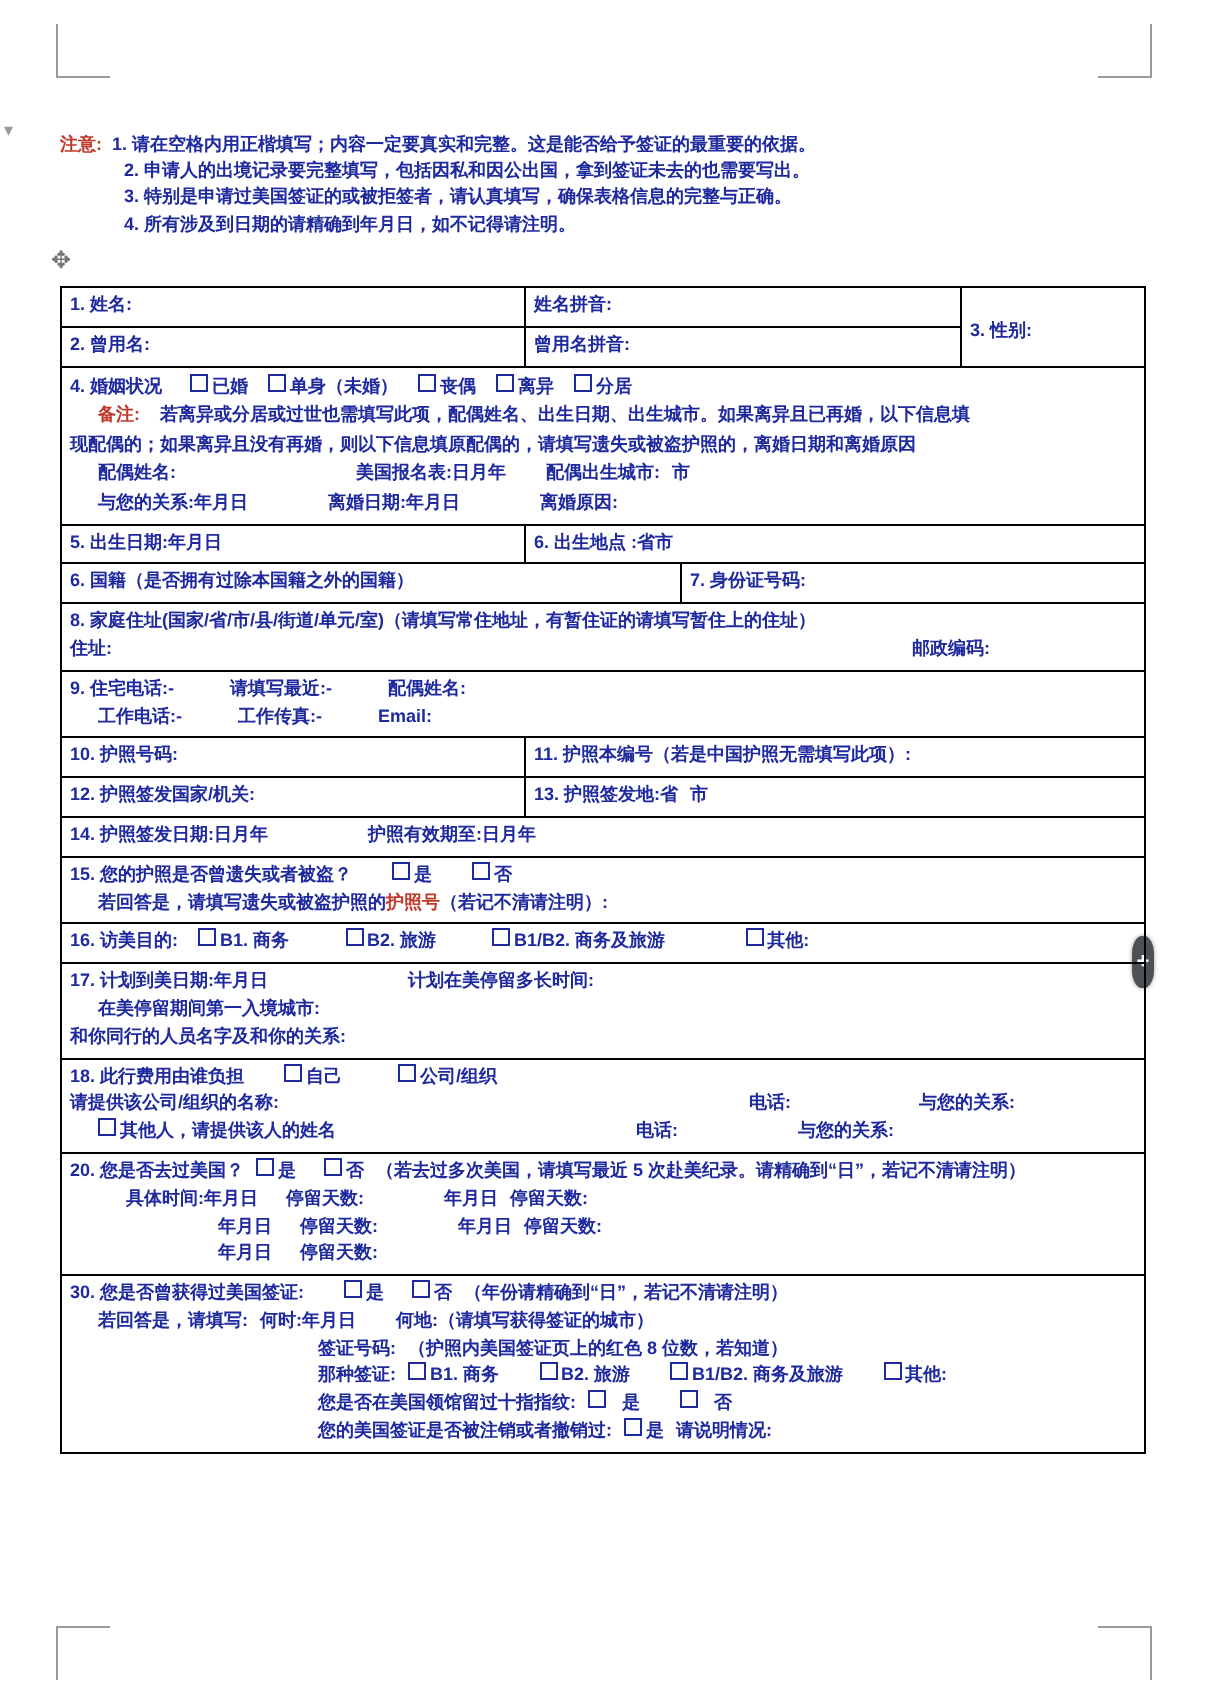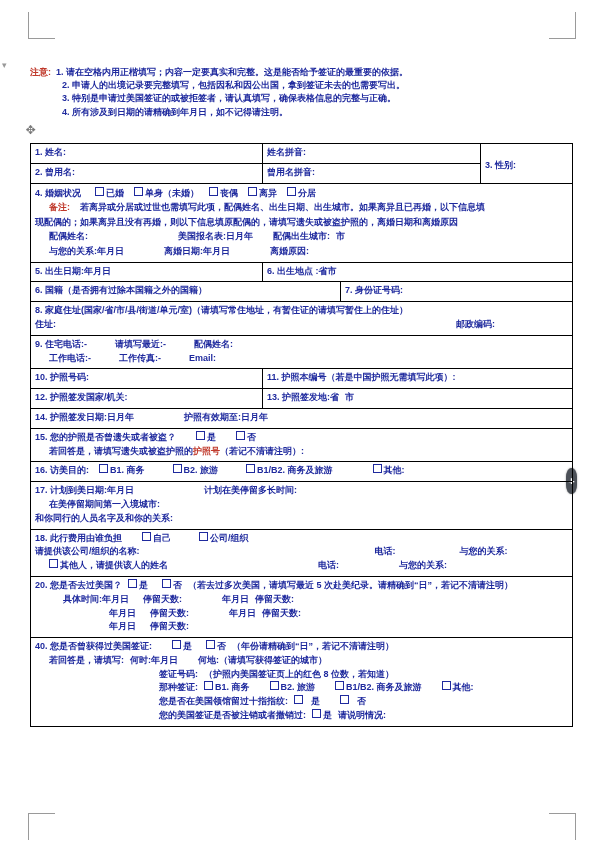--- a/index.html
+++ b/index.html
@@ -312,21 +312,21 @@
           <div class="line ind4"><span class="u42"></span><span>年</span><span class="u36"></span><span>月</span><span class="u26"></span><span>日</span><span class="sp14"></span><span>停留天数:</span><span class="sp40"></span><span class="u42"></span><span>年</span><span class="u36"></span><span>月</span><span class="u26"></span><span>日</span><span class="sp6"></span><span>停留天数:</span></div>
 
           <div class="line ind4"><span class="u42"></span><span>年</span><span class="u36"></span><span>月</span><span class="u26"></span><span>日</span><span class="sp14"></span><span>停留天数:</span></div>
         </div>
       </td>
     </tr>
 
     <tr>
       <td colspan="5">
         <div class="cell">
-          <div class="line"><span>40. 您是否曾获得过美国签证:</span><span class="sp20"></span><span class="cb"></span><span>是</span><span class="sp14"></span><span class="cb"></span><span>否</span><span class="sp6"></span><span>（年份请精确到“日”，若记不清请注明）</span></div>
+          <div class="line"><span>30. 您是否曾获得过美国签证:</span><span class="sp20"></span><span class="cb"></span><span>是</span><span class="sp14"></span><span class="cb"></span><span>否</span><span class="sp6"></span><span>（年份请精确到“日”，若记不清请注明）</span></div>
 
           <div class="line ind1"><span>若回答是，请填写:</span><span class="sp6"></span><span>何时:</span><span class="u42"></span><span>年</span><span class="u48"></span><span>月</span><span class="u42"></span><span>日</span><span class="sp20"></span><span>何地:</span><span class="u62"></span><span>（请填写获得签证的城市）</span></div>
 
           <div class="line ind4"><span class="sp50"></span><span>签证号码:</span><span class="u100"></span><span class="sp6"></span><span>（护照内美国签证页上的红色 8 位数，若知道）</span></div>
 
           <div class="line ind4"><span class="sp50"></span><span>那种签证:</span><span class="sp6"></span><span class="cb"></span><span>B1. 商务</span><span class="sp20"></span><span class="cb"></span><span>B2. 旅游</span><span class="sp20"></span><span class="cb"></span><span>B1/B2. 商务及旅游</span><span class="sp20"></span><span class="cb"></span><span>其他:</span><span class="u80"></span></div>
 
           <div class="line ind4"><span class="sp50"></span><span>您是否在美国领馆留过十指指纹:</span><span class="sp6"></span><span class="cb"></span><span class="sp6"></span><span>是</span><span class="sp20"></span><span class="cb"></span><span class="sp6"></span><span>否</span></div>
 
           <div class="line ind4"><span class="sp50"></span><span>您的美国签证是否被注销或者撤销过:</span><span class="sp6"></span><span class="cb"></span><span>是</span><span class="sp6"></span><span>请说明情况:</span></div>

